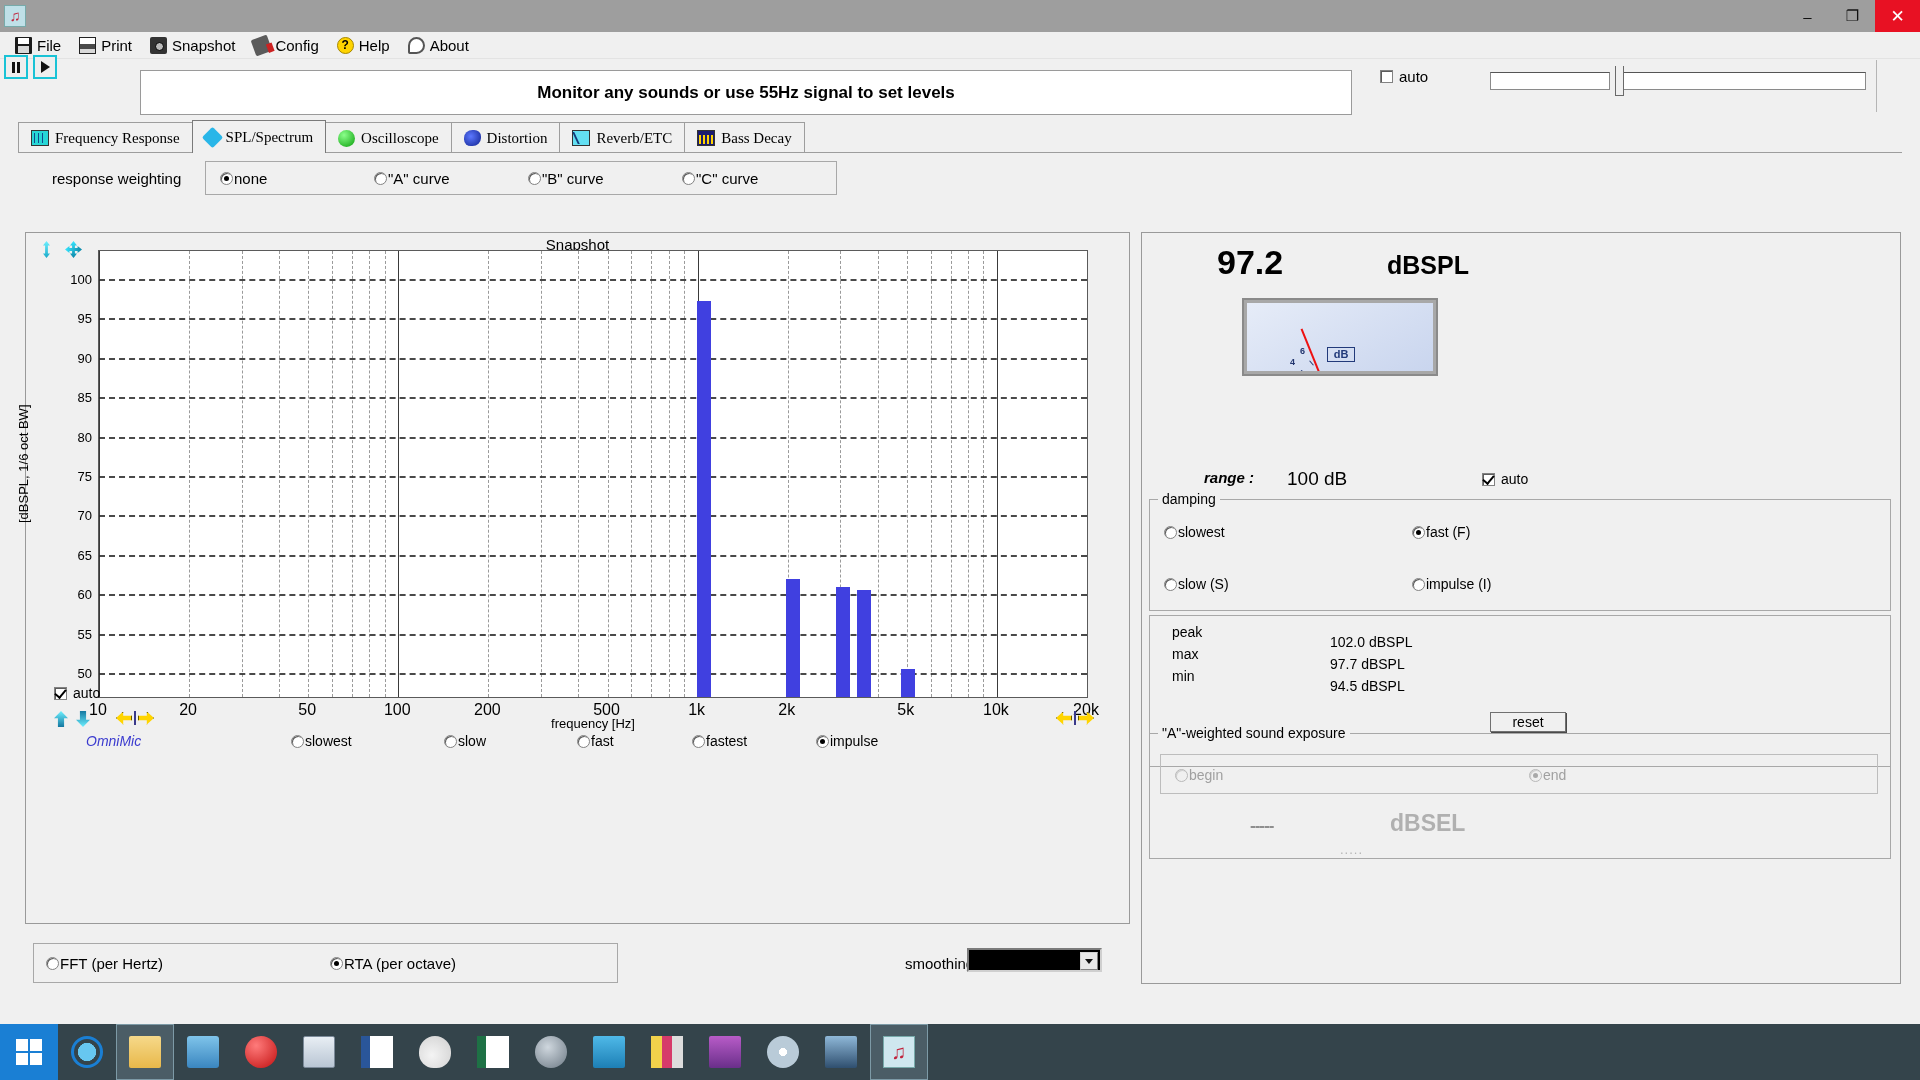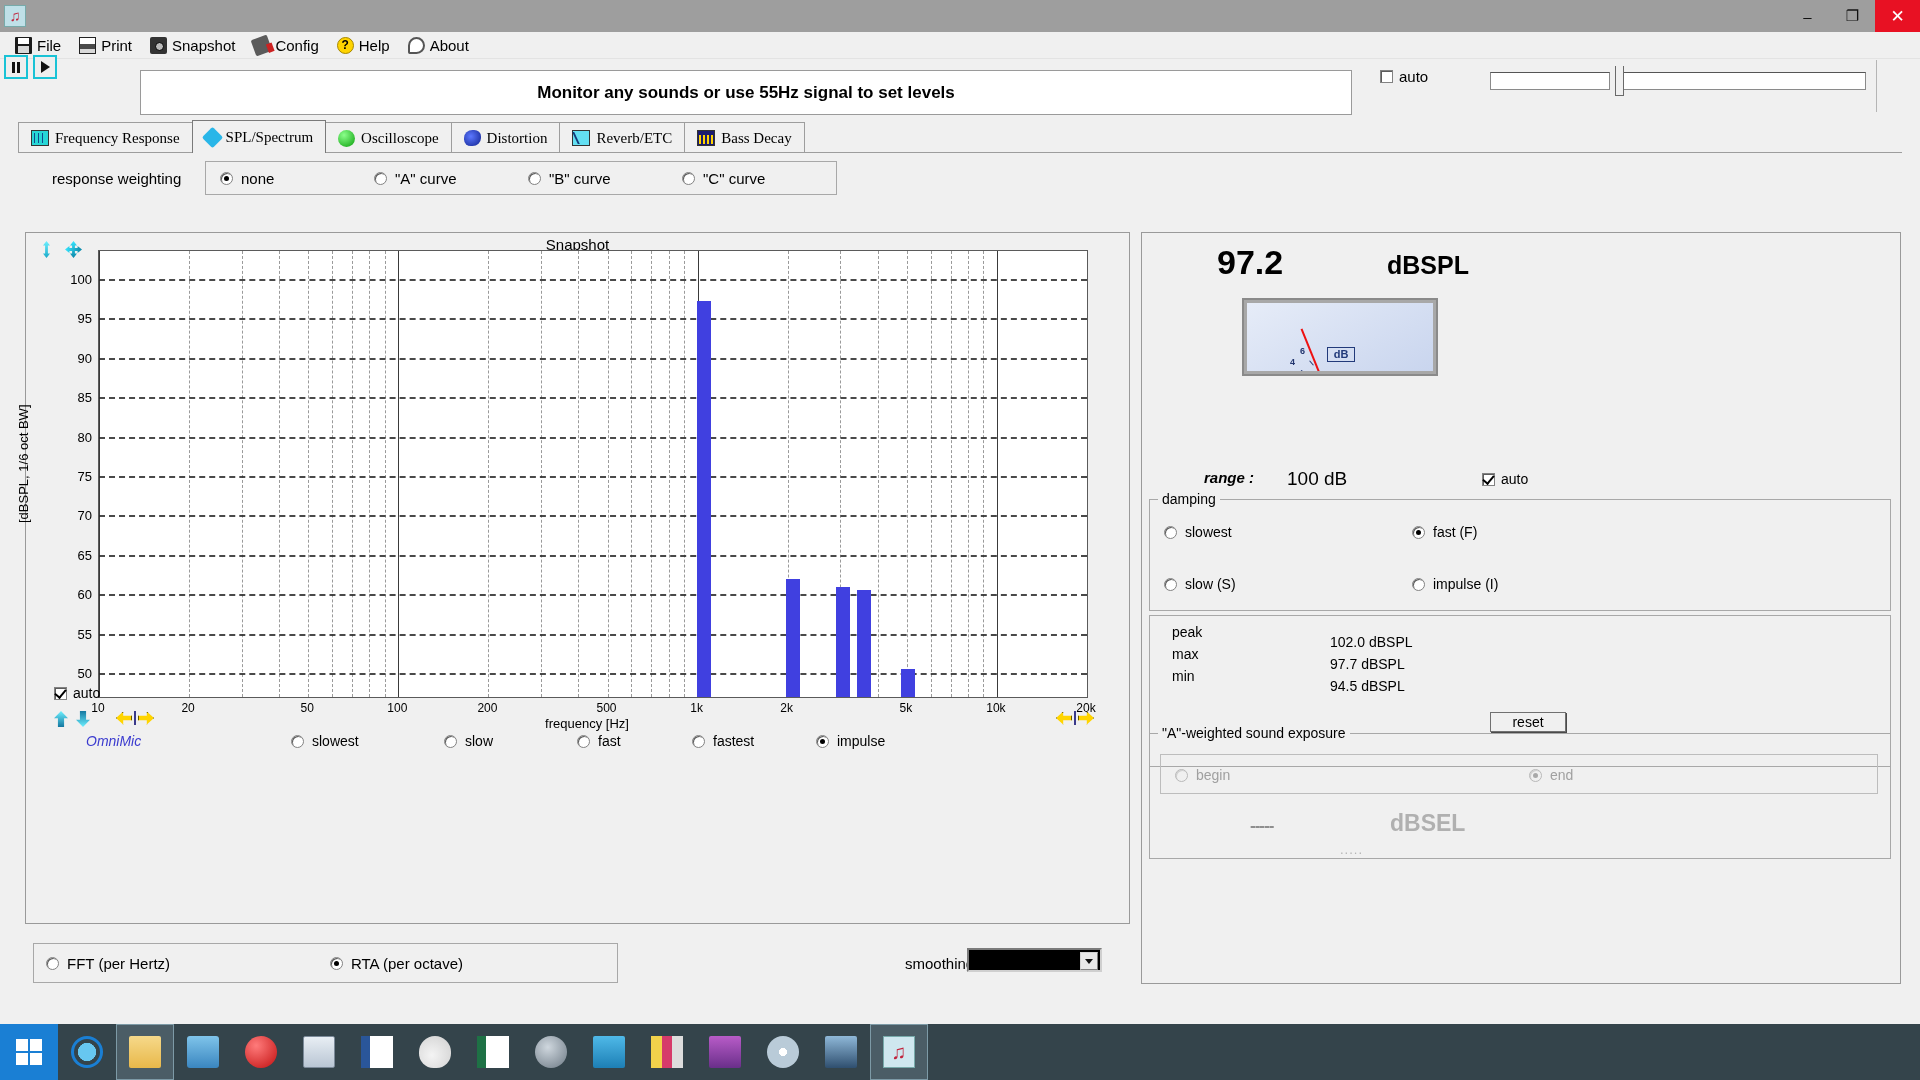--- a/index.html
+++ b/index.html
@@ -100,21 +100,21 @@
   .ti-bass:after{content:"";position:absolute;left:1px;bottom:1px;width:14px;height:9px;
      background:repeating-linear-gradient(90deg,#ffd400 0 2px,transparent 2px 4px);}
   #tabline{position:absolute;left:18px;top:152px;width:1884px;height:1px;background:#9d9d9d;}
 
   
   #rw-label{position:absolute;left:52px;top:170px;font-size:15px;color:#000;}
   #rw-box{position:absolute;left:205px;top:161px;width:632px;height:34px;
     background:#f0f0f0;border:1px solid #a8a8a8;display:flex;align-items:center;}
   #rw-box .radio-item{position:absolute;}
 
-  .radio-item{display:flex;align-items:center;gap:8px;font-size:15px;color:#000;}
+  .radio-item{display:flex;align-items:center;gap:1px;font-size:15px;color:#000;}
   .rd{width:13px;height:13px;border-radius:50%;background:#fff;
     border:1px solid #828282;box-shadow:inset 1px 1px 0 #5c5c5c;position:relative;flex:0 0 auto;}
   .rd.on:after{content:"";position:absolute;left:3px;top:3px;width:5px;height:5px;border-radius:50%;background:#000;}
   .rd.dis{background:#f0f0f0;border-color:#b9b9b9;box-shadow:inset 1px 1px 0 #cfcfcf;}
   .rd.dis.on:after{background:#a9a9a9;}
 
   .cb{width:13px;height:13px;background:#fff;border:1px solid #828282;
     box-shadow:inset 1px 1px 0 #5c5c5c;position:relative;flex:0 0 auto;}
   .cb.on:after{content:"";position:absolute;left:2px;top:-1px;width:5px;height:9px;
     border:solid #000;border-width:0 2px 2px 0;transform:rotate(40deg);}
@@ -140,23 +140,23 @@
     border-top:2px dashed #2a2a2a;opacity:.85;}
   .vgrid{position:absolute;top:0;bottom:0;width:0;border-left:1px dashed #9a9a9a;}
   .vgrid.major{border-left:1px solid #3a3a3a;}
   .bar{position:absolute;bottom:0;background:#4040e0;}
 
   .ytick{position:absolute;right:0;font-size:13px;color:#000;text-align:right;
     transform:translateY(-50%);width:40px;}
   #ylabels{position:absolute;left:20px;top:17px;width:46px;height:448px;}
   #ytitle{position:absolute;left:-10px;top:290px;font-size:13px;color:#000;
     transform:rotate(-90deg);transform-origin:left top;white-space:nowrap;}
-  .xtick{position:absolute;top:2px;font-size:12px;color:#000;transform:translateX(-50%);}
+  .xtick{position:absolute;top:2px;font-size:16px;color:#000;transform:translateX(-50%);}
   #xlabels{position:absolute;left:72px;top:466px;width:990px;height:20px;}
-  #xtitle{position:absolute;left:66px;top:483px;width:990px;text-align:center;font-size:13px;color:#000;}
+  #xtitle{position:absolute;left:72px;top:483px;width:990px;text-align:center;font-size:13px;color:#000;}
 
   #auto-chart{position:absolute;left:28px;top:452px;display:flex;align-items:center;gap:6px;font-size:14px;}
   #omnimic{position:absolute;left:60px;top:500px;font-size:14px;color:#3b3bcf;font-style:italic;}
   #lr-left{position:absolute;left:28px;top:478px;display:flex;gap:8px;align-items:center;}
   #lr-left2{position:absolute;left:90px;top:478px;display:flex;gap:2px;align-items:center;}
   #lr-right{position:absolute;left:1030px;top:478px;display:flex;gap:2px;align-items:center;}
   .ar-up{width:14px;height:16px;background:linear-gradient(#6df0ff,#1477a0);
     clip-path:polygon(50% 0,100% 45%,72% 45%,72% 100%,28% 100%,28% 45%,0 45%);}
   .ar-dn{width:14px;height:16px;background:linear-gradient(#1477a0,#6df0ff);
     clip-path:polygon(50% 100%,100% 55%,72% 55%,72% 0,28% 0,28% 55%,0 55%);}

